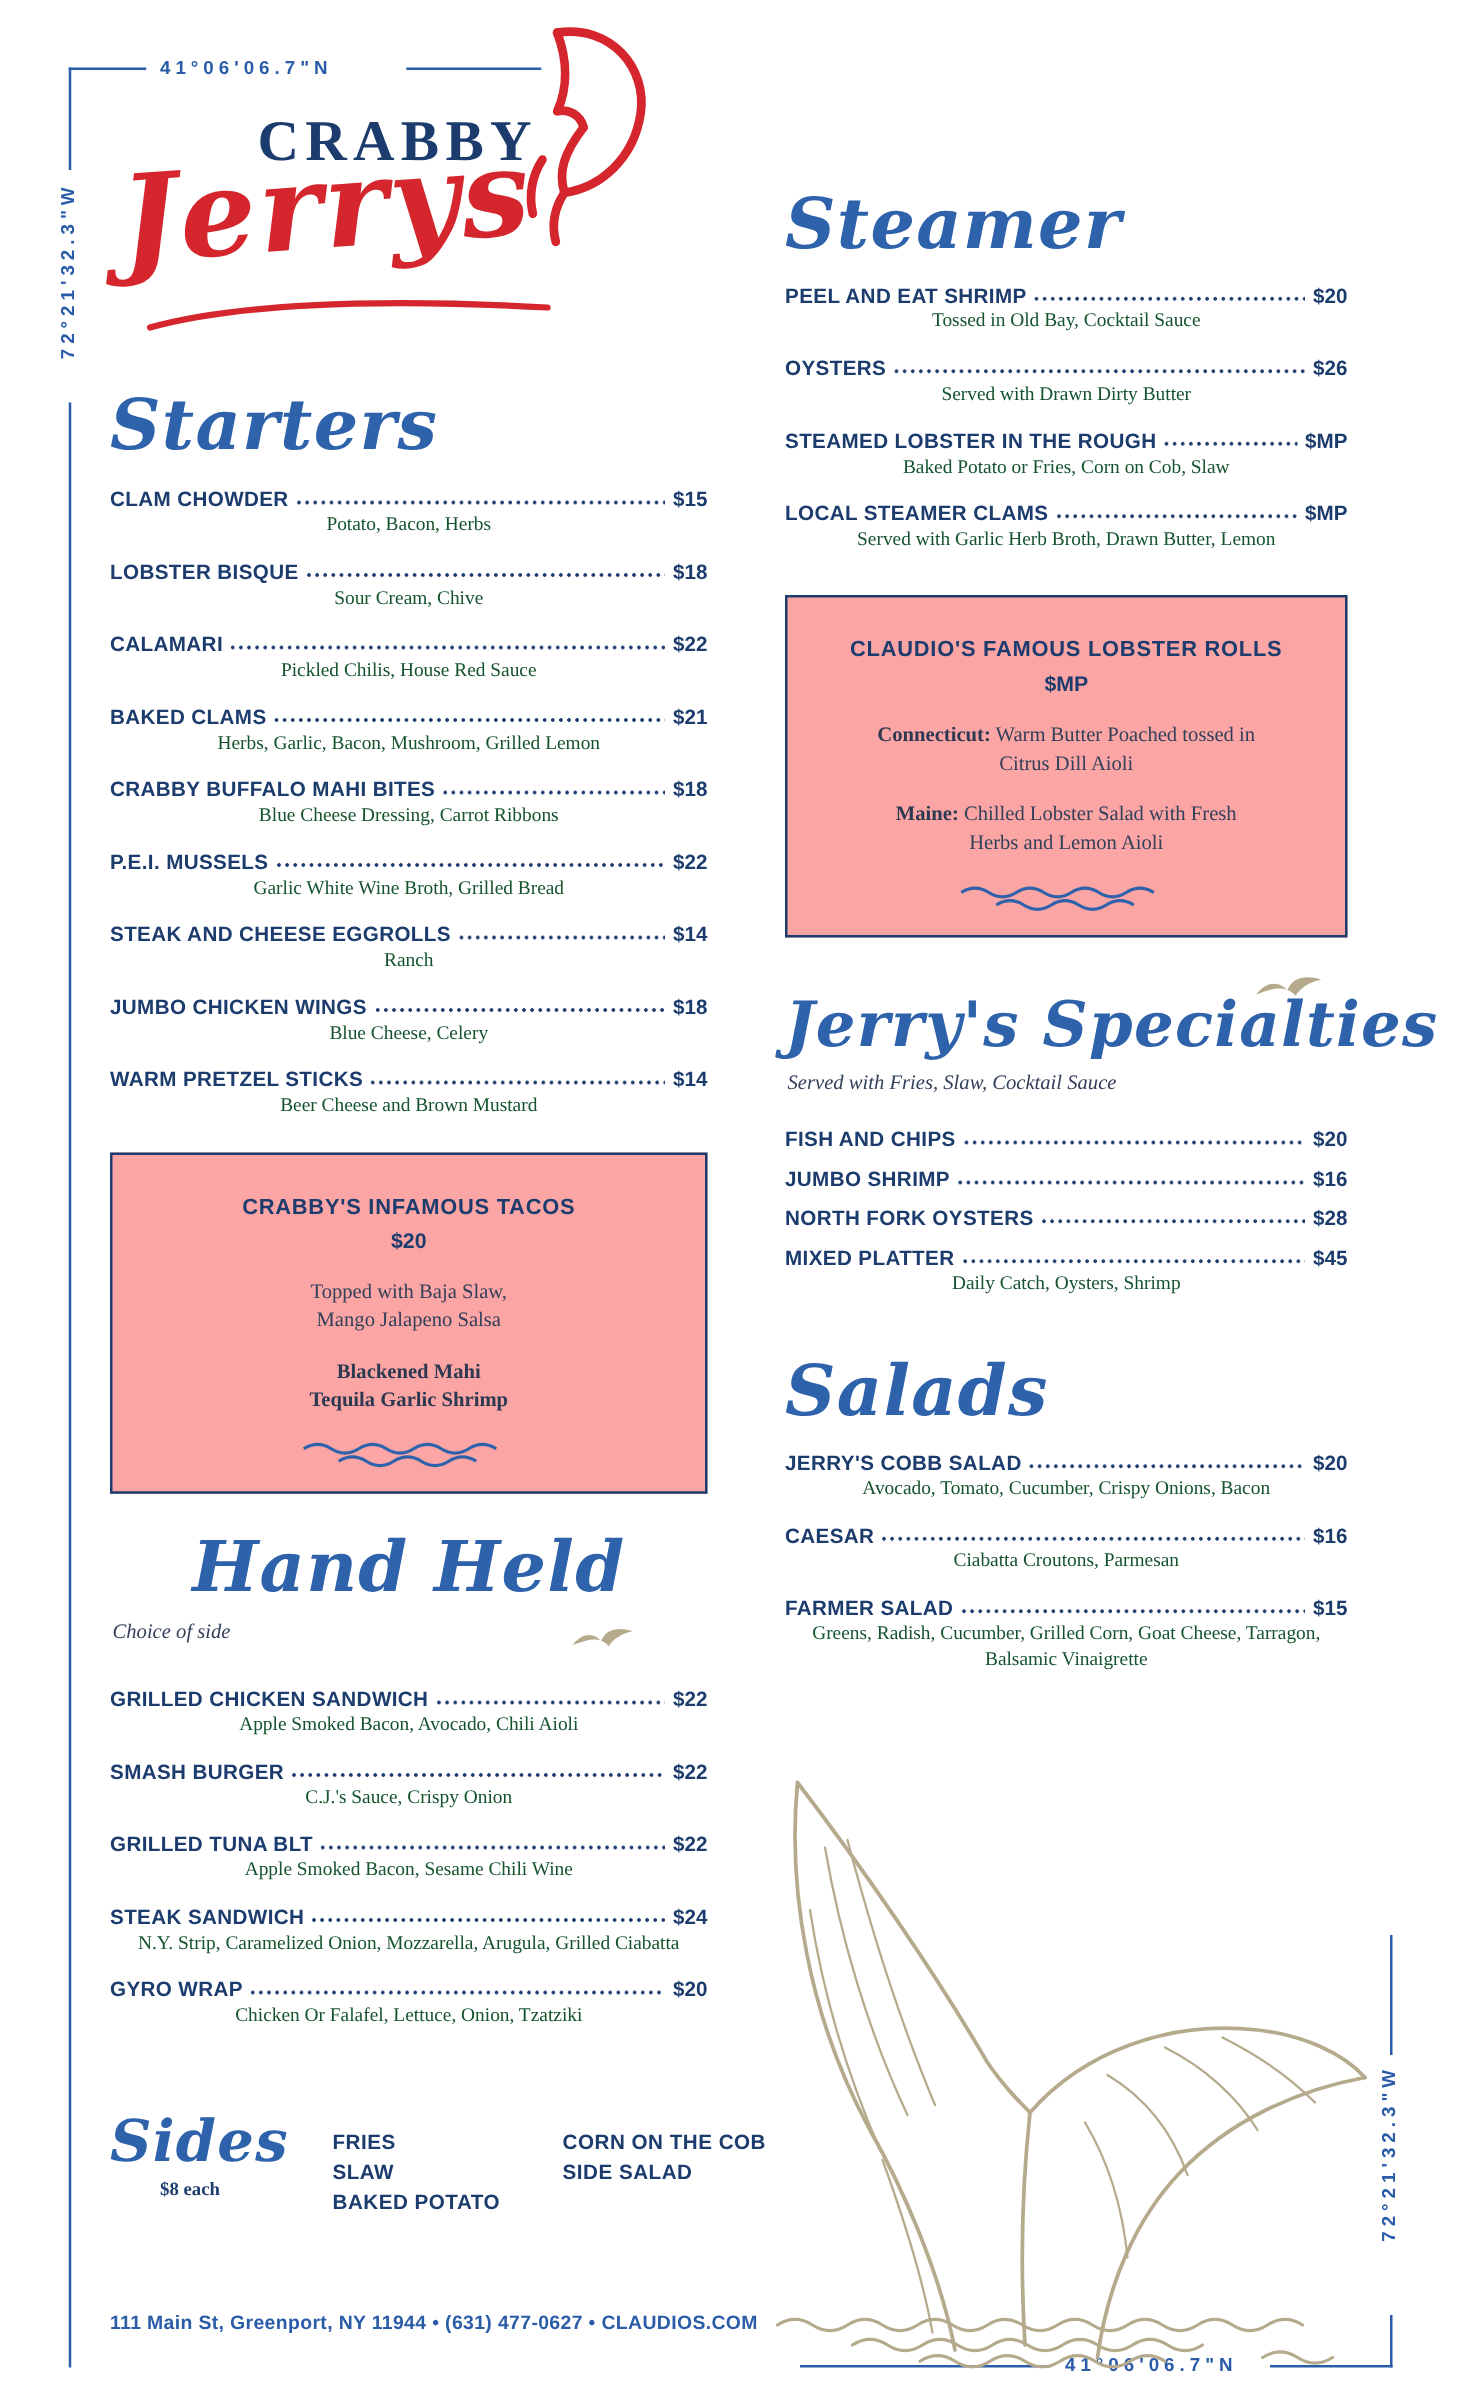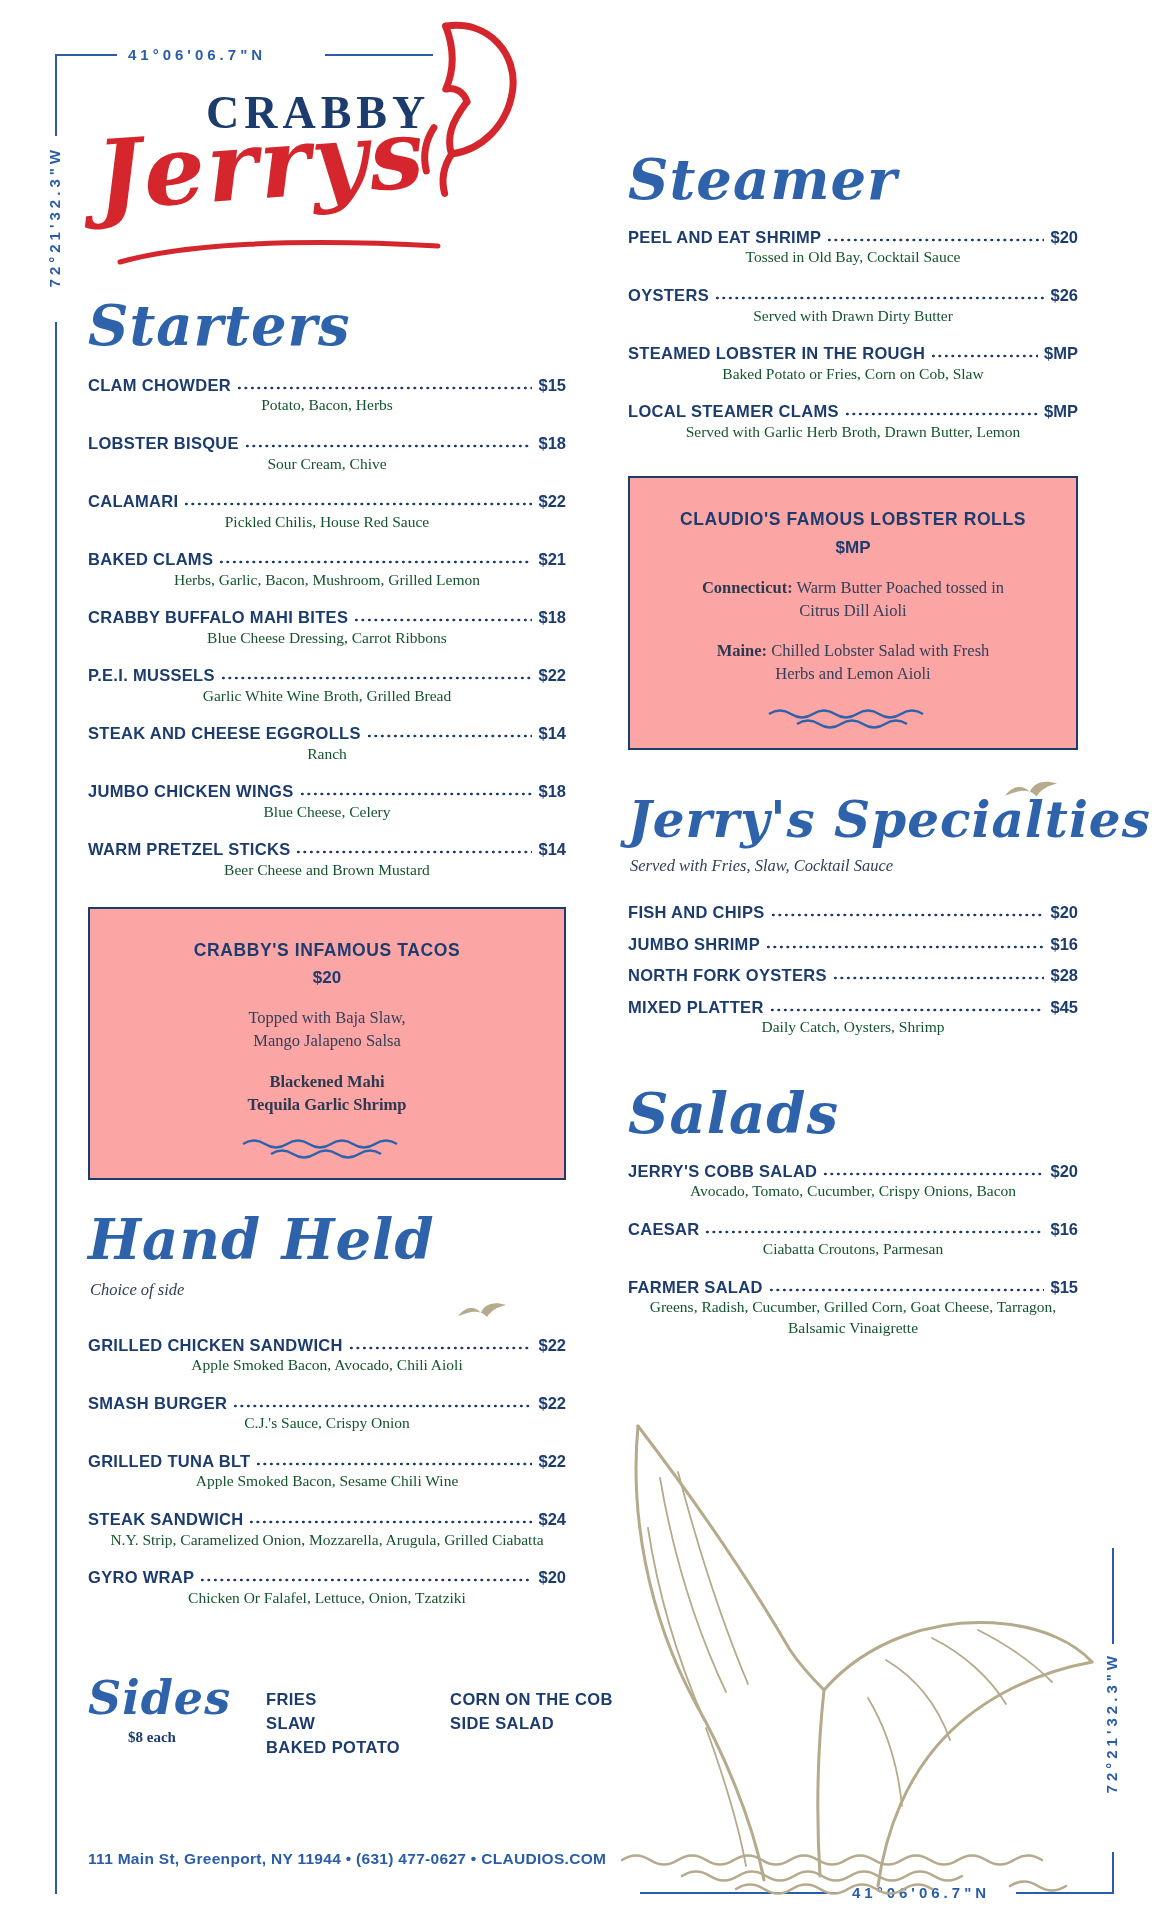--- a/index.html
+++ b/index.html
@@ -49,36 +49,36 @@
     position: absolute; left: 8px; top: 92px;
     font: 700 italic 96px/1.1 "DejaVu Serif", serif;
     letter-spacing: 2px; color: #d4262c;
     transform: rotate(-4deg);
     white-space: nowrap;
   }
   #logo-claw  { position: absolute; left: 314px; top: -6px; transform: rotate(10deg); }
   #logo-swash { position: absolute; left: 26px; top: 214px; }
 
   
-  #col-left  { position: absolute; left: 88px;  top: 296px; width: 478px; }
+  #col-left  { position: absolute; left: 88px;  top: 311px; width: 478px; }
   #col-right { position: absolute; left: 628px; top: 150px; width: 450px; }
 
   .sec-heading {
     font-family: "DejaVu Serif", serif;
     font-style: italic;
     font-weight: 700;
     color: #2e62ab;
     font-size: 56px;
     line-height: 1.05;
     letter-spacing: 1px;
     white-space: nowrap;
   }
   #starters-h { margin-bottom: 20px; }
   #steamer-h  { margin-bottom: 18px; }
-  #handheld-h { margin-top: 30px; }
+  #handheld-h { margin-top: 30px; text-align: center; }
   #spec-h     { margin-top: 44px; font-size: 50px; }
   #salads-h   { margin-top: 46px; margin-bottom: 18px; }
   .sides-h    { font-size: 46px; }
 
   .sec-note {
     font: italic 400 16.5px/1.3 "Liberation Serif", serif;
     color: #33405a;
     margin: 10px 0 34px 2px;
   }
   #spec-note { margin: 8px 0 26px 2px; }

